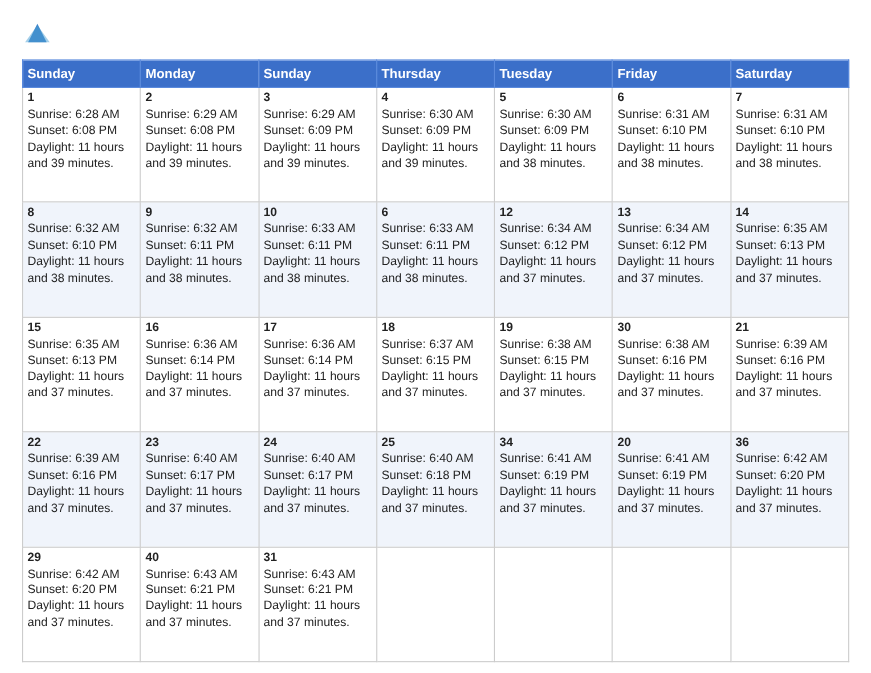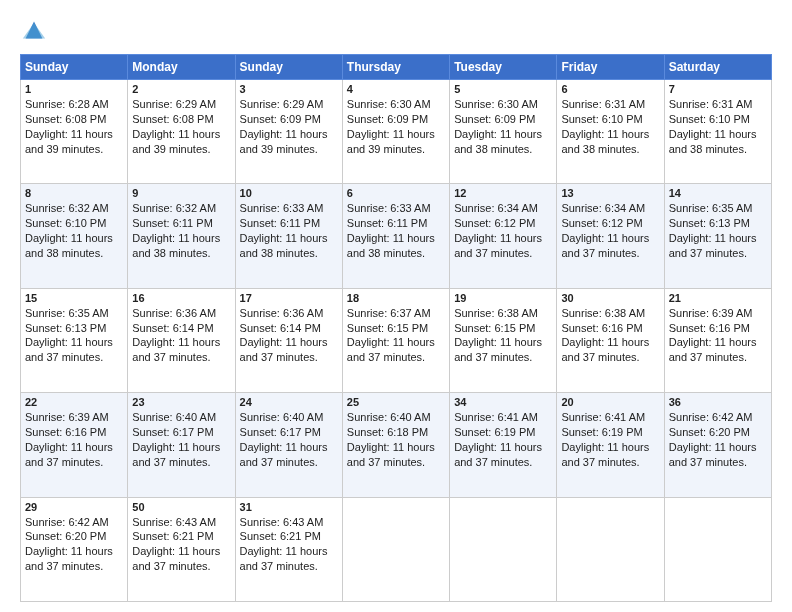--- a/index.html
+++ b/index.html
@@ -249,21 +249,21 @@
             <span class="day-num">36</span>
             <div class="day-info">Sunrise: 6:42 AM<br>Sunset: 6:20 PM<br>Daylight: 11 hours and 37 minutes.</div>
           </td>
         </tr>
         <tr>
           <td>
             <span class="day-num">29</span>
             <div class="day-info">Sunrise: 6:42 AM<br>Sunset: 6:20 PM<br>Daylight: 11 hours and 37 minutes.</div>
           </td>
           <td>
-            <span class="day-num">50</span>
+            <span class="day-num">40</span>
             <div class="day-info">Sunrise: 6:43 AM<br>Sunset: 6:21 PM<br>Daylight: 11 hours and 37 minutes.</div>
           </td>
           <td>
             <span class="day-num">31</span>
             <div class="day-info">Sunrise: 6:43 AM<br>Sunset: 6:21 PM<br>Daylight: 11 hours and 37 minutes.</div>
           </td>
           <td class="empty"></td>
           <td class="empty"></td>
           <td class="empty"></td>
           <td class="empty"></td>

